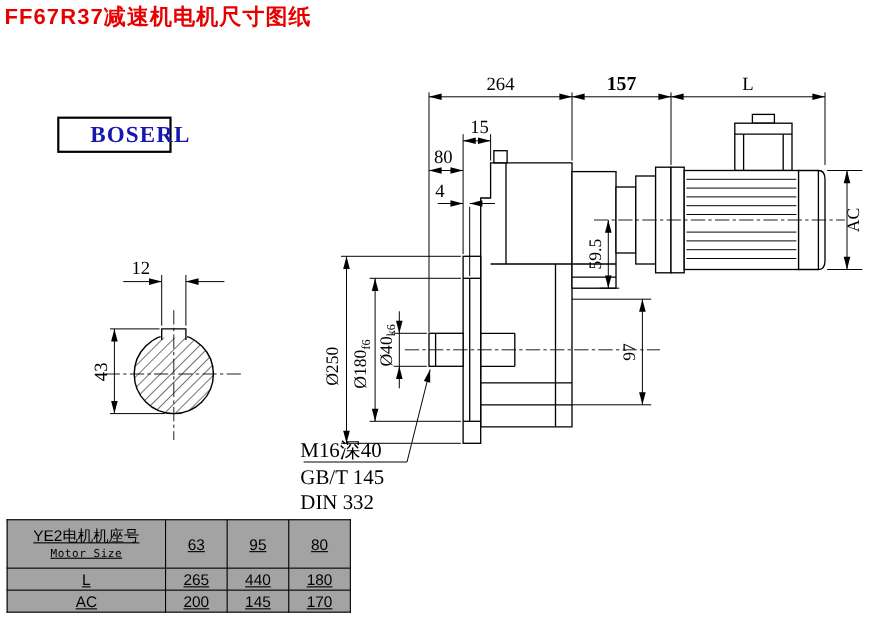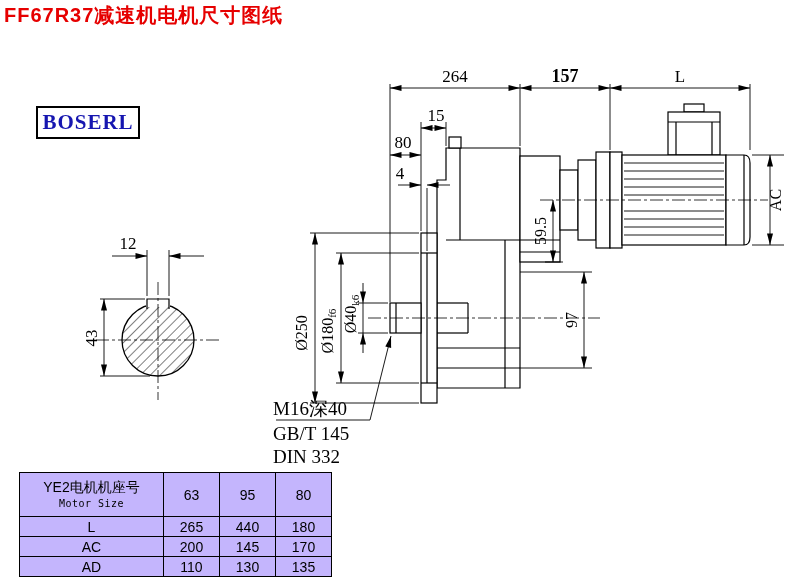--- a/index.html
+++ b/index.html
@@ -7,44 +7,44 @@
   body {
     width:800px; height:584px; position:relative; overflow:hidden;
     background:#ffffff; font-family:"Liberation Sans", sans-serif; color:#000;
   }
   .title {
     position:absolute; left:4px; top:2px; margin:0;
     font-size:20px; font-weight:bold; color:#e60000; letter-spacing:1px;
     font-family:"Liberation Sans", sans-serif;
   }
   .logo {
-    position:absolute; left:36px; top:106px; width:104px; height:33px;
+    position:absolute; left:52px; top:106px; width:104px; height:33px;
     border:2px solid #000; background:#fff;
-    display:flex; align-items:center; justify-content:center;
+    display:flex; align-items:center; justify-content:flex-start;padding-left:28px;
   }
   .logo span {
     color:#1616b0; font-family:"Liberation Serif", serif;
     font-weight:bold; font-size:21px; letter-spacing:1px;
   }
   svg.drawing { position:absolute; left:0; top:0; }
 
   
   .ln  { stroke:#000; stroke-width:1.2; fill:none; }
   .lnf { stroke:#000; stroke-width:1.2; fill:#fff; }
   .dim { stroke:#000; stroke-width:0.9; fill:none; }
   .cl  { stroke:#000; stroke-width:0.8; fill:none; stroke-dasharray:13 3 3 3; }
   .dtext   { font:17px "Liberation Serif", serif; fill:#000; }
   .dtext16 { font:16px "Liberation Serif", serif; fill:#000; }
   .dbold   { font-weight:bold; font-size:18px; }
   .ntext   { font:19px "Liberation Serif", serif; fill:#000; }
 
   
   .spec {
-    position:absolute; left:19px; top:472px;
-    border-collapse:collapse; font-size:14px; color:#000; background:#c4b5fd;
+    position:absolute; left:6px; top:472px;
+    border-collapse:collapse; font-size:14px; color:#000; background:#a3a3a3;text-decoration:underline;
   }
   .spec td { border:1px solid #000; text-align:center; padding:0 4px; height:20px; min-width:56px; }
   .spec td.c-label { width:144px; }
   .spec td.hdr { height:44px; line-height:1.45; }
   .mono { font-family:"DejaVu Sans Mono", monospace; font-size:10px; letter-spacing:0.5px; }
 </style>
 </head>
 <body>
 
 <h1 class="title">FF67R37减速机电机尺寸图纸</h1>
@@ -228,20 +228,14 @@
       <td>265</td>
       <td>440</td>
       <td>180</td>
     </tr>
     <tr>
       <td class="c-label">AC</td>
       <td>200</td>
       <td>145</td>
       <td>170</td>
     </tr>
-    <tr>
-      <td class="c-label">AD</td>
-      <td>110</td>
-      <td>130</td>
-      <td>135</td>
-    </tr>
   </tbody>
 </table>
 
 </body></html>

